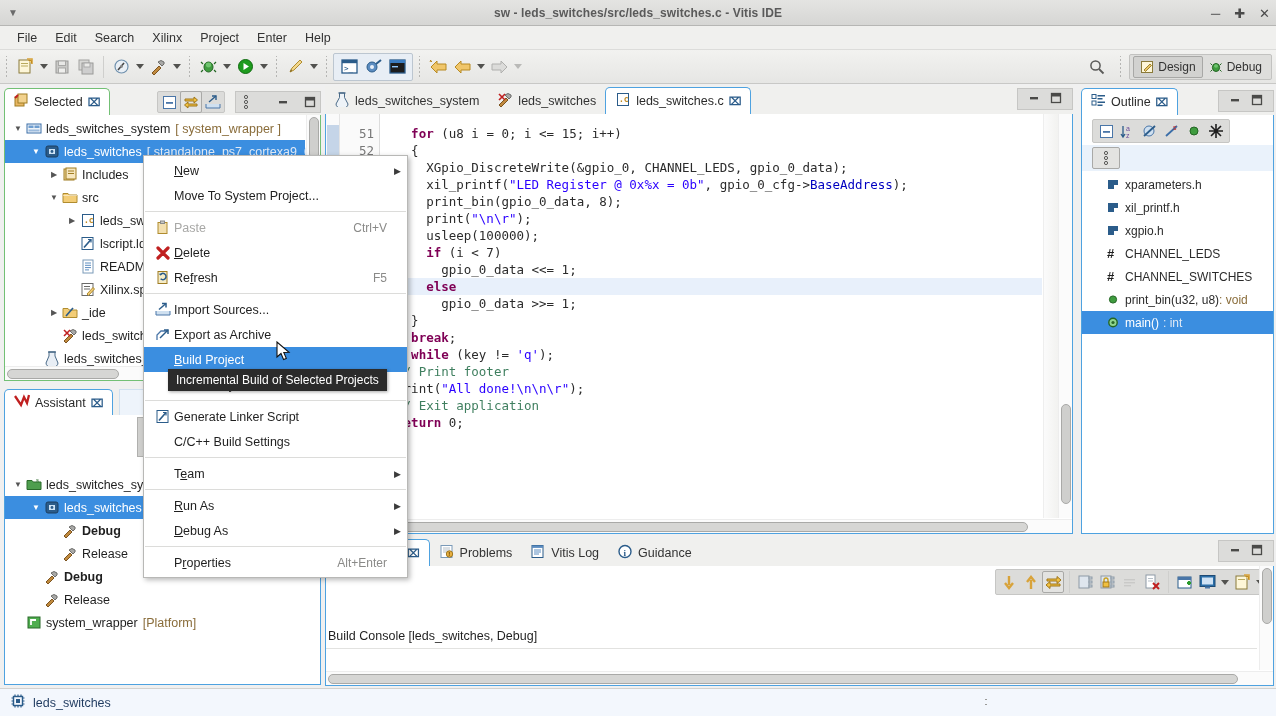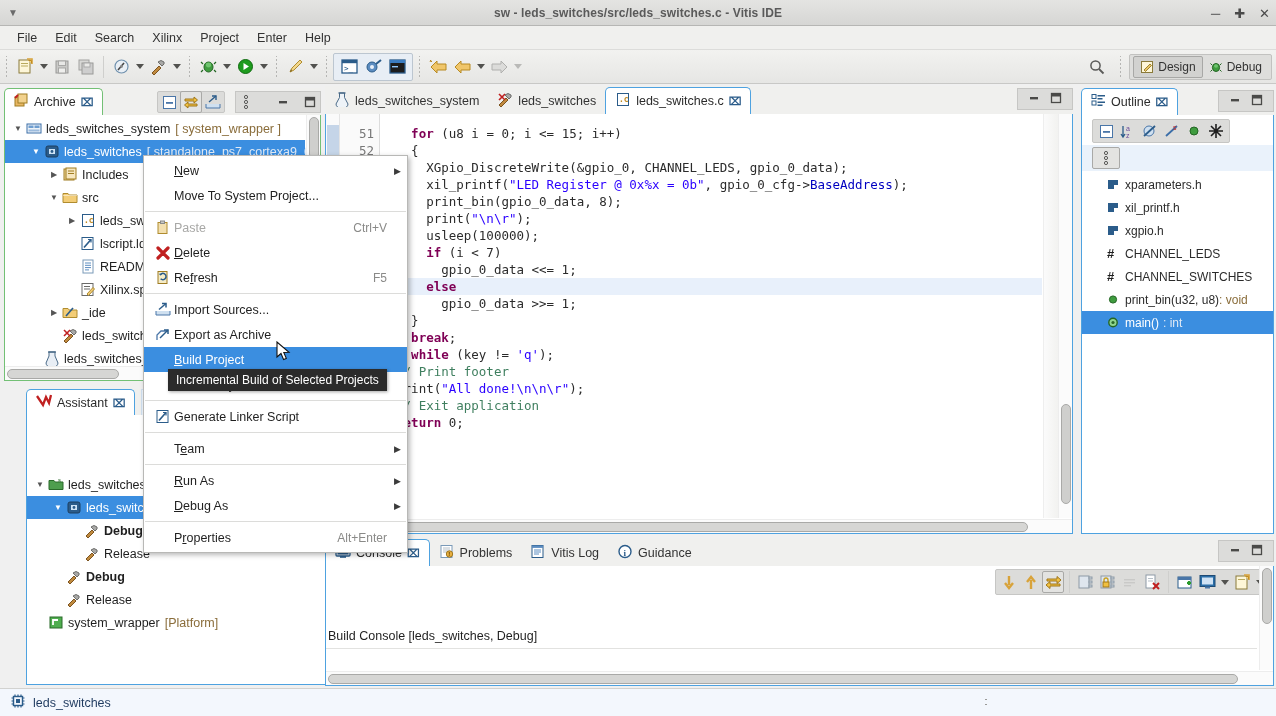--- a/index.html
+++ b/index.html
@@ -324,21 +324,21 @@
 
     <div style="position:absolute;left:0;top:0;width:317px;height:27px;background:#f0f0ee;">
       <div class="ptab active" style="position:absolute;left:0;top:0;border-color:#73c075;background:#fff;">
         <span>
           <svg width="15" height="15" viewBox="0 0 15 15">
               <rect x="1" y="4" width="9" height="9" fill="#e8b764" stroke="#a07c22"></rect>
               <rect x="4" y="1" width="9" height="9" fill="#f2d28e" stroke="#a07c22"></rect>
               <path d="M1 5 L4 2" stroke="#c02020" stroke-width="2"></path>
             </svg>
         </span>
-        <span>Archive</span>
+        <span>Selected</span>
         <span class="xclose">⌧</span>
       </div>
 
       <div class="vbar" style="position:absolute;left:153px;top:3px;height:22px;">
         <div class="vtb">
           <svg width="15" height="15" viewBox="0 0 15 15">
               <rect x="1.5" y="1.5" width="12" height="12" fill="#fff" stroke="#4a76a8"></rect>
               <rect x="4" y="7" width="7" height="1.8" fill="#4a76a8"></rect>
             </svg>
         </div>
@@ -504,21 +504,21 @@
       <div class="sbv" style="right:0;top:0;height:250px;">
         <div class="thumb" style="top:2px;height:42px;"></div>
       </div>
 
       <div class="sbh" style="left:0;bottom:0;width:315px;">
         <div class="thumb" style="left:2px;width:112px;"></div>
       </div>
     </div>
   </div>
 
-  <div class="panel" style="left:4px; top:389px; width:317px; height:296px;margin-left:22px;">
+  <div class="panel" style="left:4px; top:389px; width:317px; height:296px;">
     <div style="position:absolute;left:0;top:0;width:317px;height:27px;background:#f0f0ee;">
       <div class="ptab active" style="position:absolute;left:0;top:0;border-color:#4ea2e0;background:#fff;">
         <span>
           <svg width="16" height="15" viewBox="0 0 16 15">
               <path d="M1 2 L7 11 L10 3 L13 9 L15 1" fill="none" stroke="#c02020" stroke-width="2.3"></path>
             </svg>
         </span>
         <span>Assistant</span>
         <span class="xclose">⌧</span>
       </div>
@@ -1047,20 +1047,25 @@
         <span class="cicon">
           <svg width="16" height="15" viewBox="0 0 16 15">
             <rect x="2" y="1.5" width="11" height="12" fill="#fff" stroke="#2b5c8a"></rect>
             <path d="M4 11.5 L11 3.5" stroke="#2b5c8a" stroke-width="1.6"></path>
             <path d="M8 3.5 L11 3.5 L11 6.5" fill="none" stroke="#2b5c8a" stroke-width="1.2"></path>
           </svg>
         </span>
         <span class="clabel">Generate Linker Script</span>
         <span class="carrow"></span>
       </div>
+      <div class="ctxrow">
+        <span class="cicon"></span>
+        <span class="clabel">C/C++ Build Settings</span>
+        <span class="carrow"></span>
+      </div>
       <div class="ctxsep"></div>
       <div class="ctxrow">
         <span class="cicon"></span>
         <span class="clabel">T<span class="ul">e</span>am</span>
         <span class="carrow">▶</span>
       </div>
       <div class="ctxsep"></div>
       <div class="ctxrow">
         <span class="cicon"></span>
         <span class="clabel"><span class="ul">R</span>un As</span>

